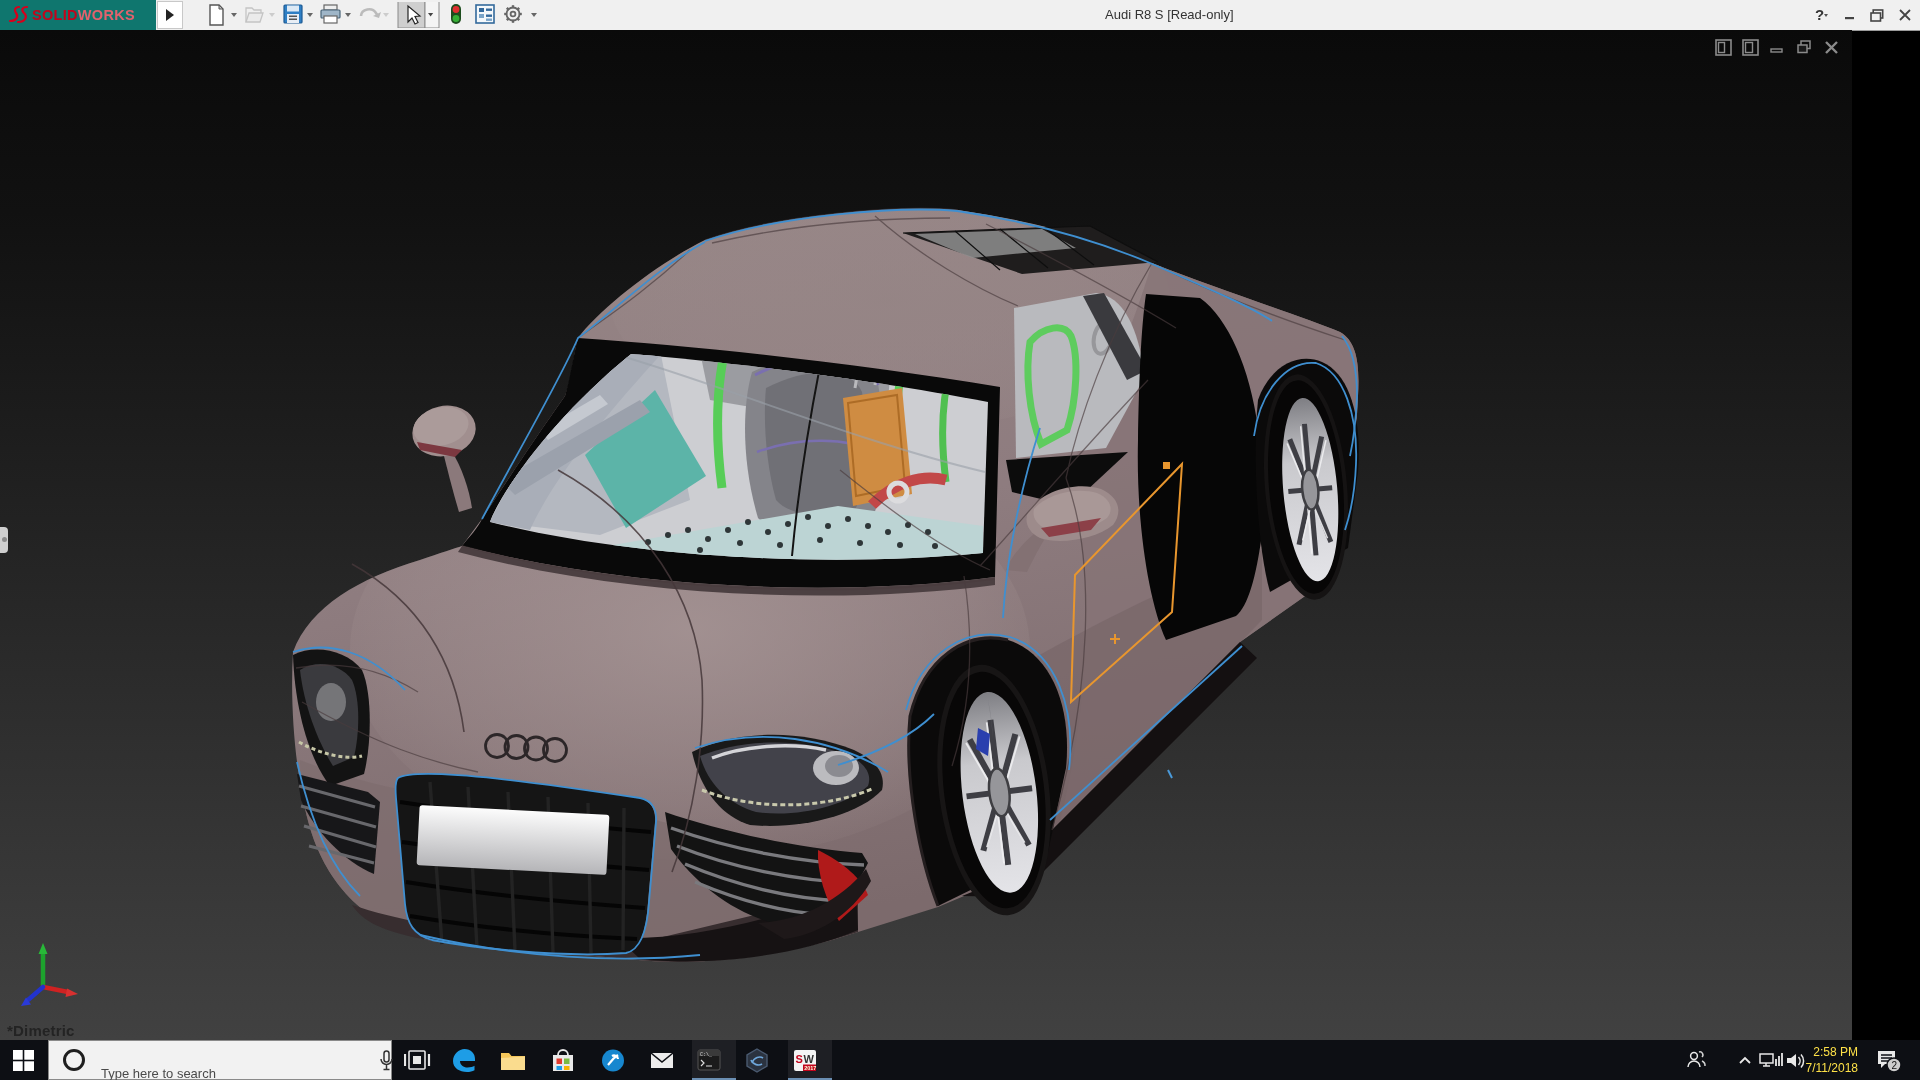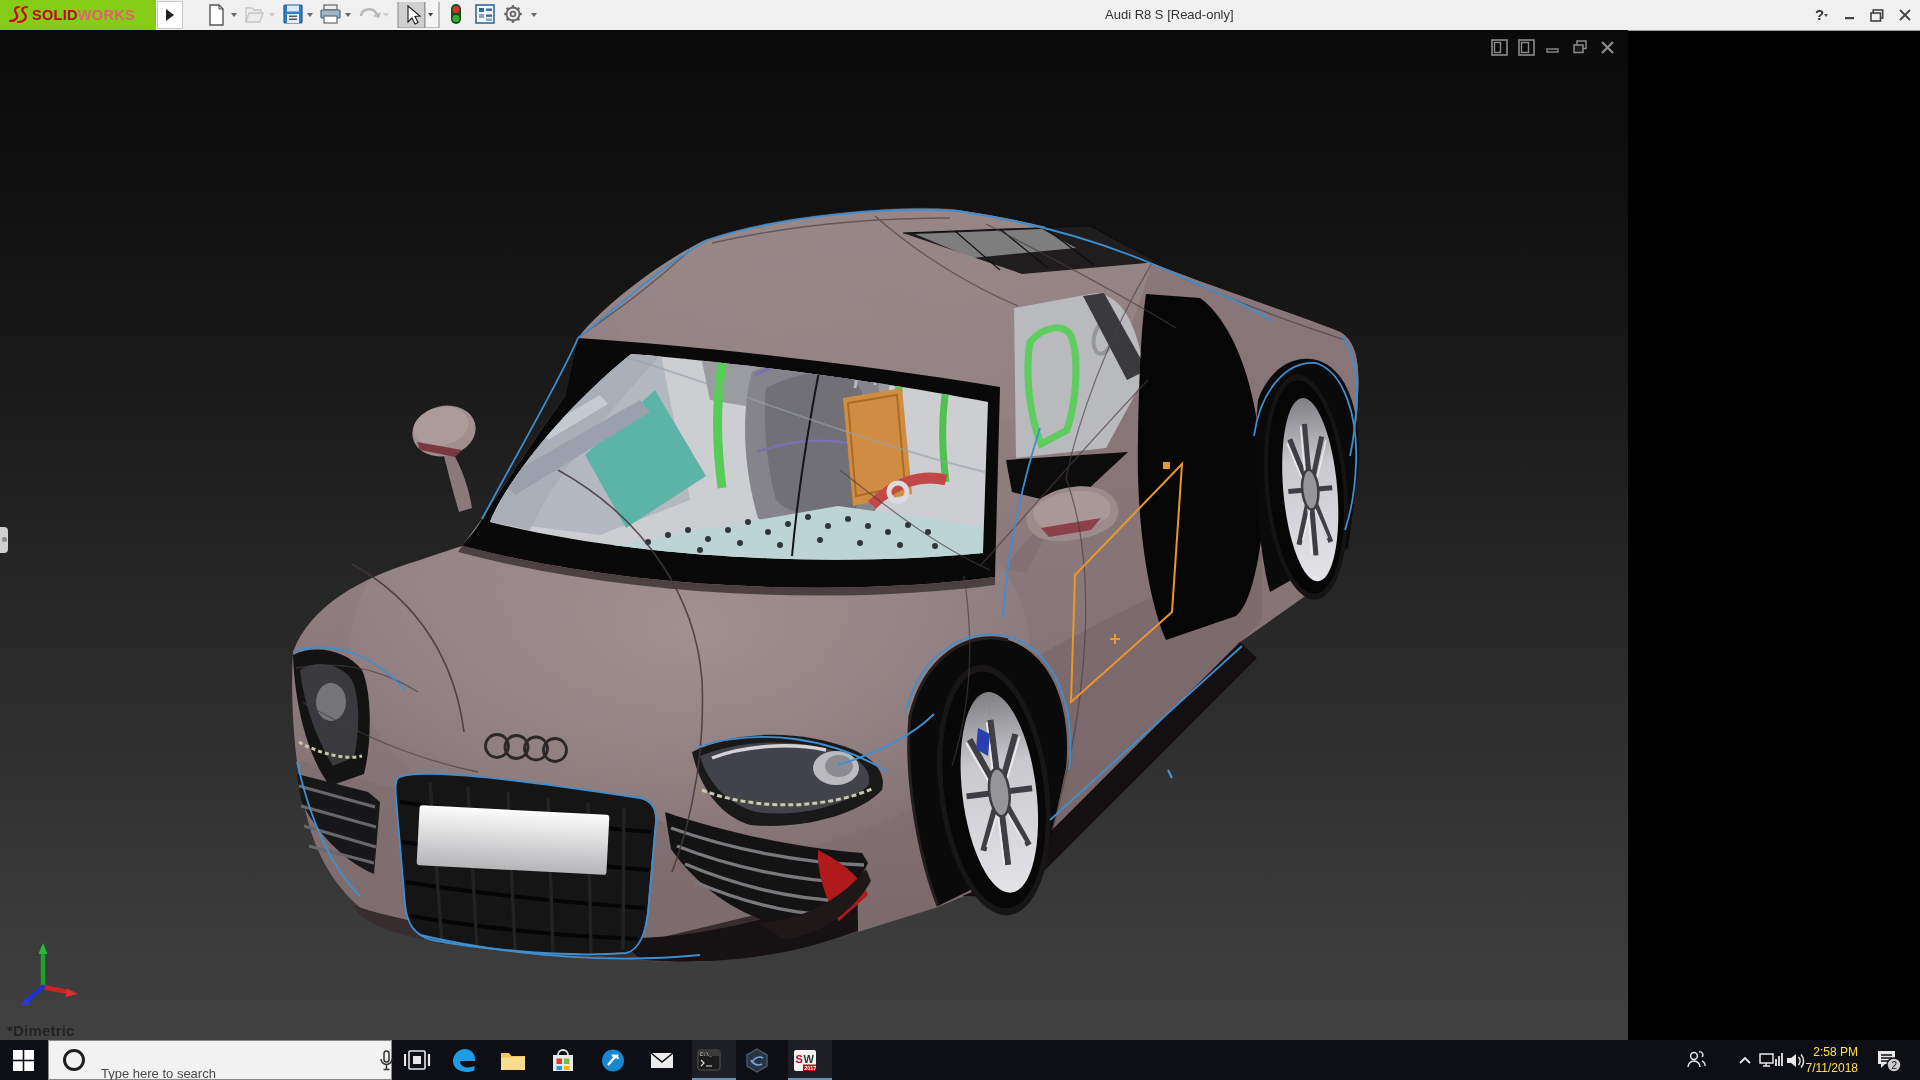--- a/index.html
+++ b/index.html
@@ -1,22 +1,22 @@
 <!DOCTYPE html>
 <html><head>
 <meta charset="utf-8">
 <style>
   html,body{margin:0;padding:0;width:1920px;height:1080px;overflow:hidden;background:#000;
     font-family:"Liberation Sans",sans-serif;}
   .titlebar{position:absolute;top:0;left:0;width:1920px;height:30px;background:#f0f0f0;border-bottom:1px solid #9a9a9a;}
-  .swlogo{position:absolute;top:0;left:0;width:156px;height:30px;background:#84cc16;display:flex;align-items:center;padding-left:6px;box-sizing:border-box;}
+  .swlogo{position:absolute;top:0;left:0;width:156px;height:30px;background:#0f766e;display:flex;align-items:center;padding-left:6px;box-sizing:border-box;}
   .swarrow{position:absolute;top:1px;left:157px;width:26px;height:28px;background:#fff;border:1px solid #c8c8c8;box-sizing:border-box;display:flex;align-items:center;justify-content:center;}
   .title-center{position:absolute;top:0;left:1105px;height:18px;line-height:30px;font-size:13px;color:#333;}
   .title-right{position:absolute;top:0;right:8px;height:30px;display:flex;align-items:center;gap:14px;color:#444;font-size:14px;}
-  .viewport{position:absolute;top:30px;left:0;width:1628px;height:1010px;
+  .viewport{position:absolute;top:30px;left:0;width:1852px;height:1010px;
     background:linear-gradient(to bottom,#0a0a0a 0%,#111111 18%,#1c1c1c 38%,#2a2a2a 62%,#383838 85%,#414141 100%);}
   .vp-icons{position:absolute;top:9px;right:12px;display:flex;gap:10px;}
   .taskbar{position:absolute;top:1040px;left:0;width:1920px;height:40px;background:#0d0f14;}
   .searchbox{position:absolute;left:48px;top:0;width:344px;height:40px;background:#f2f2f2;border:1px solid #8a8a8a;box-sizing:border-box;display:flex;align-items:center;}
   .searchbox .circ{width:22px;height:22px;border:3px solid #1f1f1f;border-radius:50%;margin-left:14px;box-sizing:border-box;}
   .searchbox .txt{font-size:13px;color:#4a4a4a;margin-left:16px;margin-top:26px;}
   .dimetric{position:absolute;left:7px;top:992px;font-size:15px;font-weight:bold;color:#232323;letter-spacing:.2px;}
   .lefttab{position:absolute;left:0;top:497px;width:8px;height:26px;background:#cfcfcf;border-radius:0 4px 4px 0;}
   .lefttab:after{content:"";position:absolute;left:1.5px;top:10px;width:5px;height:5px;border-radius:50%;background:#8a8a8a;}
 </style>

